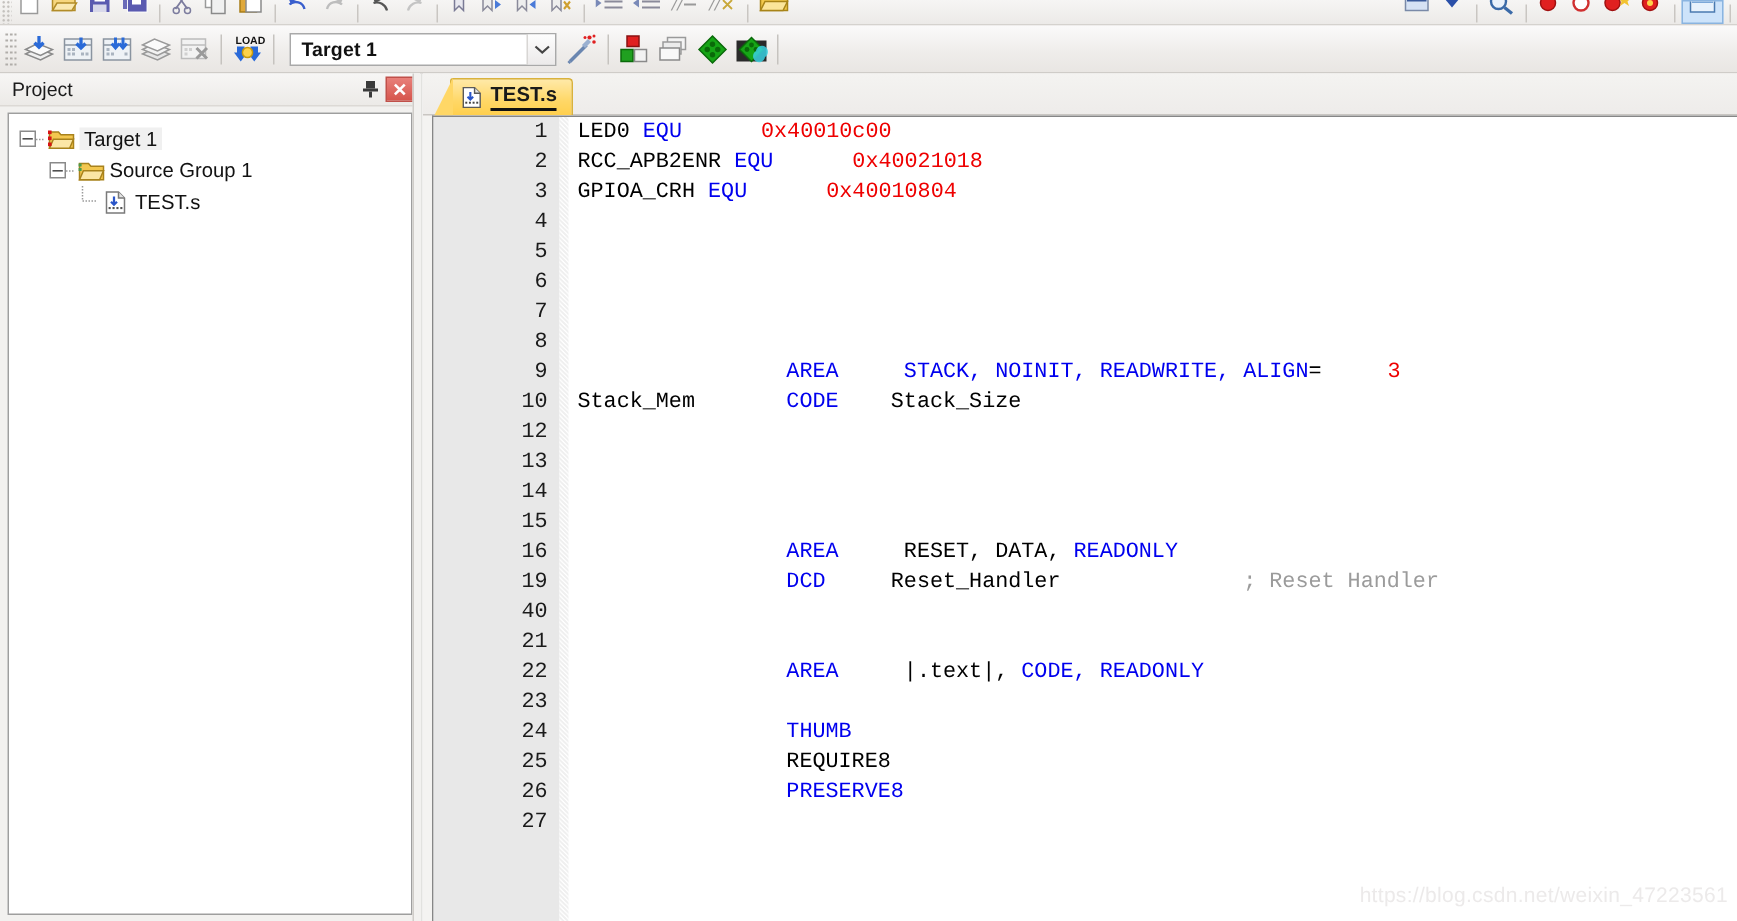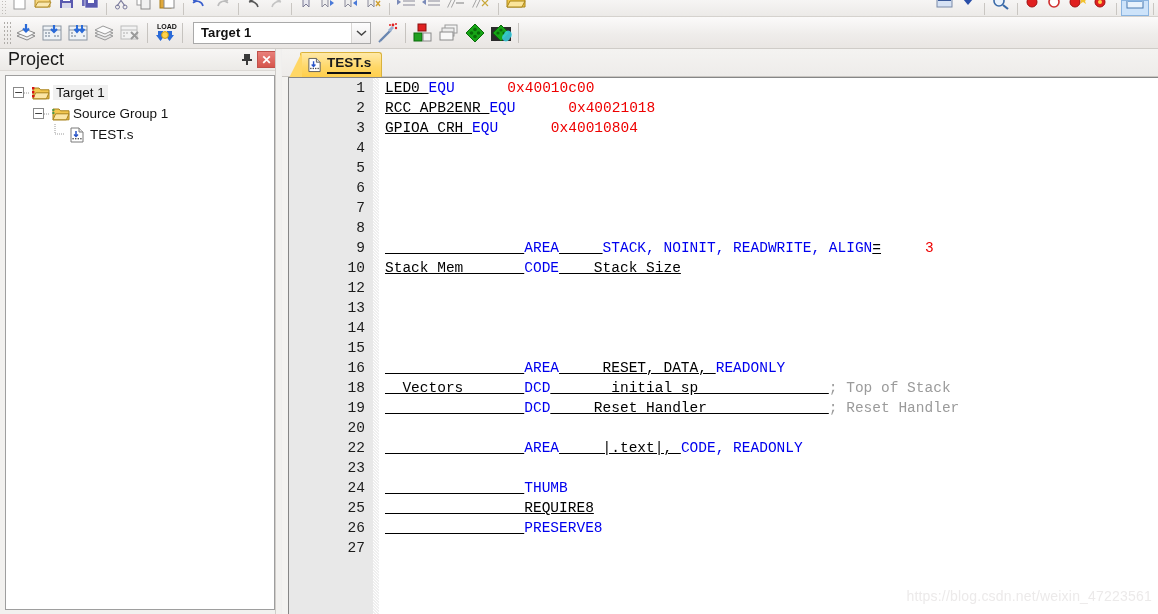--- a/index.html
+++ b/index.html
@@ -62,21 +62,21 @@
   
   .project-panel {
     position: absolute; left: 0; top: 49px; width: 281px; height: 565px;
     background: #f2f1ef; border-right: 1px solid #b6b3af;
   }
   .pp-header {
     height: 22px; display: flex; align-items: center;
     background: linear-gradient(to bottom, #f7f6f5, #eceae7);
     border-bottom: 1px solid #dcd9d5;
   }
-  .pp-title { font-size: 18px; color: #1a1a1a; padding-left: 8px; flex: 1 1 auto; }
+  .pp-title { font-size: 13px; color: #1a1a1a; padding-left: 8px; flex: 1 1 auto; }
   .pp-btn { width: 20px; height: 18px; display:flex; align-items:center; justify-content:center; }
   .pp-close {
     width: 19px; height: 17px; margin-right: 4px; border: 1px solid #c0504a;
     background: linear-gradient(to bottom,#e8807a,#d6554c);
     display: flex; align-items: center; justify-content: center;
     color: #ffffff; font-size: 12px; font-weight: bold;
     font-family: "Liberation Sans", sans-serif; line-height: 1;
   }
   .pp-body {
     position: absolute; left: 5px; top: 26px; right: 5px; bottom: 4px;
@@ -144,21 +144,21 @@
     font-size: 14.5px;
   }
   .lnum {
     position: absolute; left: 0; top: 0; width: 76px; text-align: right;
     color: #1b1b1b; font-family: "Liberation Mono","DejaVu Sans Mono", monospace;
     font-size: 14.5px;
   }
   .ltext { position: absolute; left: 96px; top: 0; color: #000000; }
   .k-blue { color: #0000ee; }
   .k-red  { color: #ee0000; margin-left: 44px; }
-  .k-black{ color: #000000; text-decoration: underline; }
+  .k-black{ color: #000000; }
   .k-cmt  { color: #9b9b9b; }
 
   .watermark {
     position: absolute; right: 6px; bottom: 10px;
     font-family: "Liberation Sans", sans-serif; font-size: 14px;
     color: #eceaea; letter-spacing: .2px; white-space: nowrap;
   }
   .v-scroll-left {
     position: absolute; left: 275px; top: 49px; width: 6px; bottom: 0;
     background: #f2f1ef; border-left: 1px solid #d0cdc9;
@@ -594,23 +594,23 @@
           <div class="line"><span class="lnum">6</span><span class="ltext"></span></div>
           <div class="line"><span class="lnum">7</span></div>
           <div class="line"><span class="lnum">8</span><span class="ltext"></span></div>
           <div class="line"><span class="lnum">9</span><span class="ltext"><span class="k-black">                </span><span class="k-blue">AREA</span><span class="k-black">     </span><span class="k-blue">STACK, NOINIT, READWRITE, ALIGN</span><span class="k-black">=</span><span class="k-red">3</span></span></div>
           <div class="line"><span class="lnum">10</span><span class="ltext"><span class="k-black">Stack_Mem       </span><span class="k-blue">CODE</span><span class="k-black">    Stack_Size</span></span></div>
           <div class="line"><span class="lnum">12</span><span class="ltext"></span></div>
           <div class="line"><span class="lnum">13</span><span class="ltext"></span></div>
           <div class="line"><span class="lnum">14</span><span class="ltext"></span></div>
           <div class="line"><span class="lnum">15</span><span class="ltext"></span></div>
           <div class="line"><span class="lnum">16</span><span class="ltext"><span class="k-black">                </span><span class="k-blue">AREA</span><span class="k-black">     RESET, DATA, </span><span class="k-blue">READONLY</span></span></div>
-          <div class="line"><span class="lnum">18</span><span class="ltext"><span class="k-black">__Vectors       </span><span class="k-blue">DCD</span><span class="k-black">     __initial_sp               </span><span class="k-cmt">; Top of Stack</span></span></div>
           <div class="line"><span class="lnum">19</span><span class="ltext"><span class="k-black">                </span><span class="k-blue">DCD</span><span class="k-black">     Reset_Handler              </span><span class="k-cmt">; Reset Handler</span></span></div>
-          <div class="line"><span class="lnum">20</span><span class="ltext"></span></div>
+          <div class="line"><span class="lnum">40</span><span class="ltext"></span></div>
+          <div class="line"><span class="lnum">21</span><span class="ltext"></span></div>
           <div class="line"><span class="lnum">22</span><span class="ltext"><span class="k-black">                </span><span class="k-blue">AREA</span><span class="k-black">     |.text|, </span><span class="k-blue">CODE, READONLY</span></span></div>
           <div class="line"><span class="lnum">23</span><span class="ltext"></span></div>
           <div class="line"><span class="lnum">24</span><span class="ltext"><span class="k-black">                </span><span class="k-blue">THUMB</span></span></div>
           <div class="line"><span class="lnum">25</span><span class="ltext"><span class="k-black">                REQUIRE8</span></span></div>
           <div class="line"><span class="lnum">26</span><span class="ltext"><span class="k-black">                </span><span class="k-blue">PRESERVE8</span></span></div>
           <div class="line"><span class="lnum">27</span><span class="ltext"></span></div>
         </div>
       <div class="watermark">https://blog.csdn.net/weixin_47223561</div>
     </div>
   </div>

